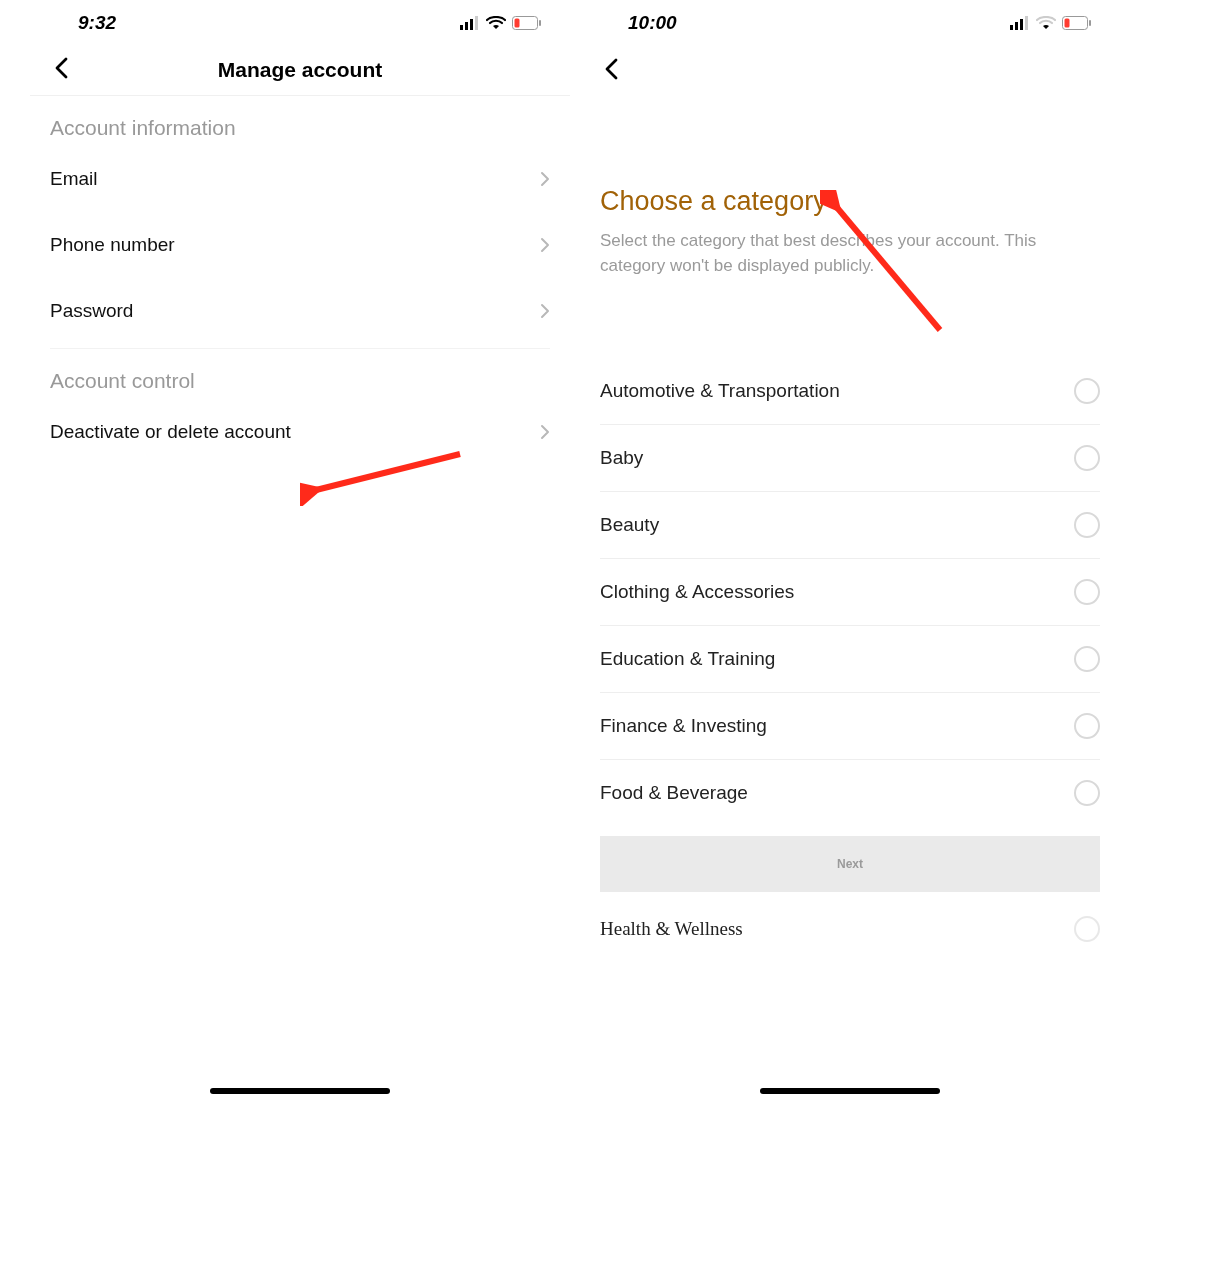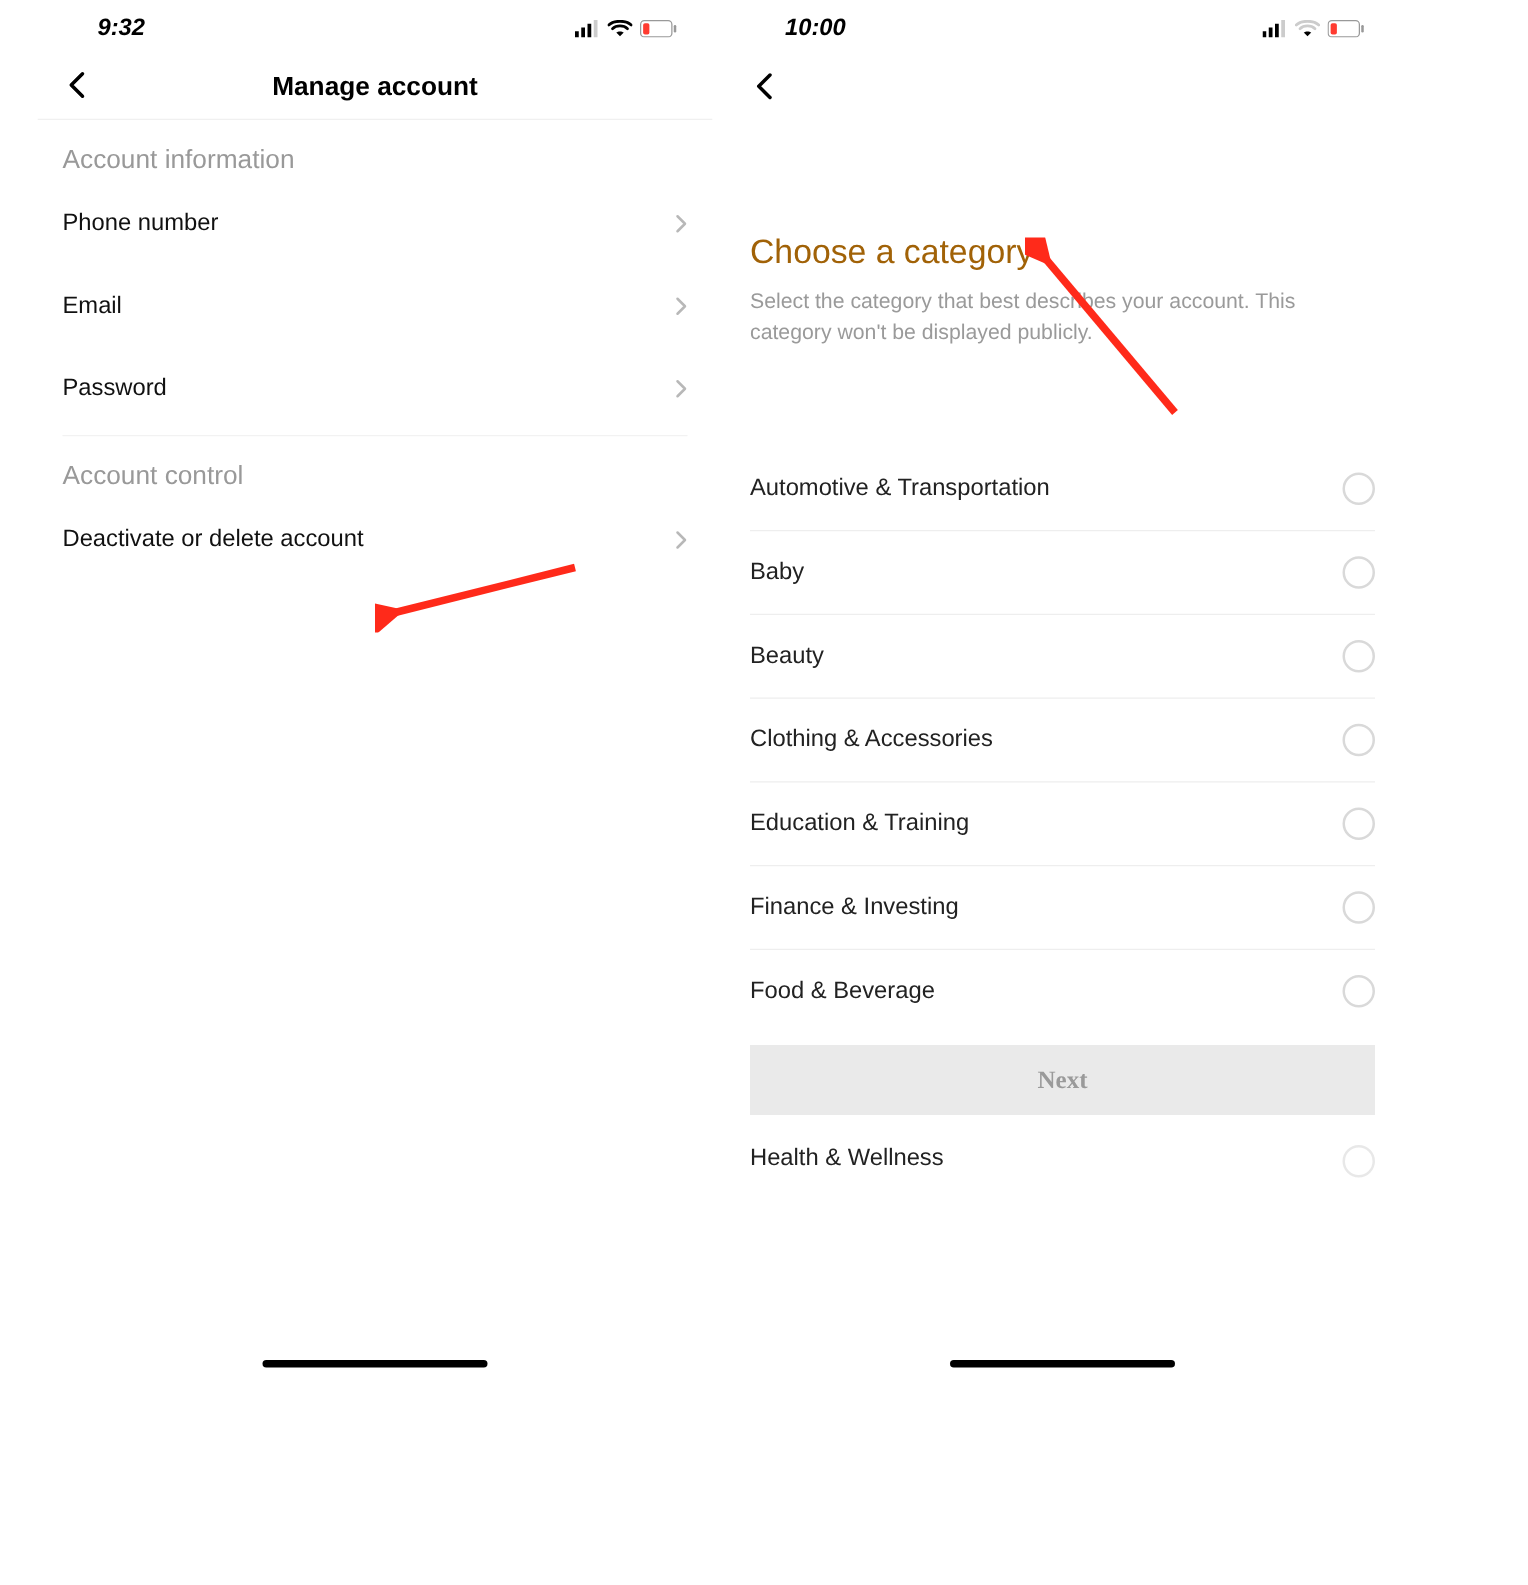--- a/index.html
+++ b/index.html
@@ -153,30 +153,31 @@
       border: 2px solid #d9d9d9;
       border-radius: 50%;
       flex-shrink: 0;
     }
     .next-button {
       margin: 10px 0 10px 0;
       width: 100%;
       height: 56px;
       background: #eaeaea;
       border: none;
-      font-size: 20px;
+      font-size: 12px;
       font-weight: 600;
       color: #9a9a9a;
       cursor: pointer;
+    }
+    .health-row {
+      display: flex;
+      justify-content: space-between;
+      align-items: center;
+      padding-top: 14px;
       font-family: Liberation Serif, serif;
-    }
-    .health-row {
-      display: flex;
-      justify-content: space-between;
-      padding-top: 14px;
     }
     .home-indicator {
       position: absolute;
       bottom: 6px;
       left: 50%;
       transform: translateX(-50%);
       width: 180px;
       height: 6px;
       background: #000;
       border-radius: 3px;
@@ -225,29 +226,29 @@
             <path d="M12 2 L3 11 L12 20" stroke="#000" stroke-width="2.8" fill="none" stroke-linecap="round" stroke-linejoin="round"></path>
           </svg>
       </span>
     </button>
     <div class="nav-title">Manage account</div>
   </div>
 
   <div class="section">
     <div class="section-header">Account information</div>
     <div class="list-row">
-      <span class="list-row-label">Phone number</span>
+      <span class="list-row-label">Email</span>
       <span class="chevron">
           <svg width="10" height="16" viewBox="0 0 10 16">
             <path d="M2 2 L8 8 L2 14" stroke="#b8b8b8" stroke-width="2" fill="none" stroke-linecap="round" stroke-linejoin="round"></path>
           </svg>
         </span>
     </div>
     <div class="list-row">
-      <span class="list-row-label">Email</span>
+      <span class="list-row-label">Phone number</span>
       <span class="chevron">
           <svg width="10" height="16" viewBox="0 0 10 16">
             <path d="M2 2 L8 8 L2 14" stroke="#b8b8b8" stroke-width="2" fill="none" stroke-linecap="round" stroke-linejoin="round"></path>
           </svg>
         </span>
     </div>
     <div class="list-row">
       <span class="list-row-label">Password</span>
       <span class="chevron">
           <svg width="10" height="16" viewBox="0 0 10 16">

